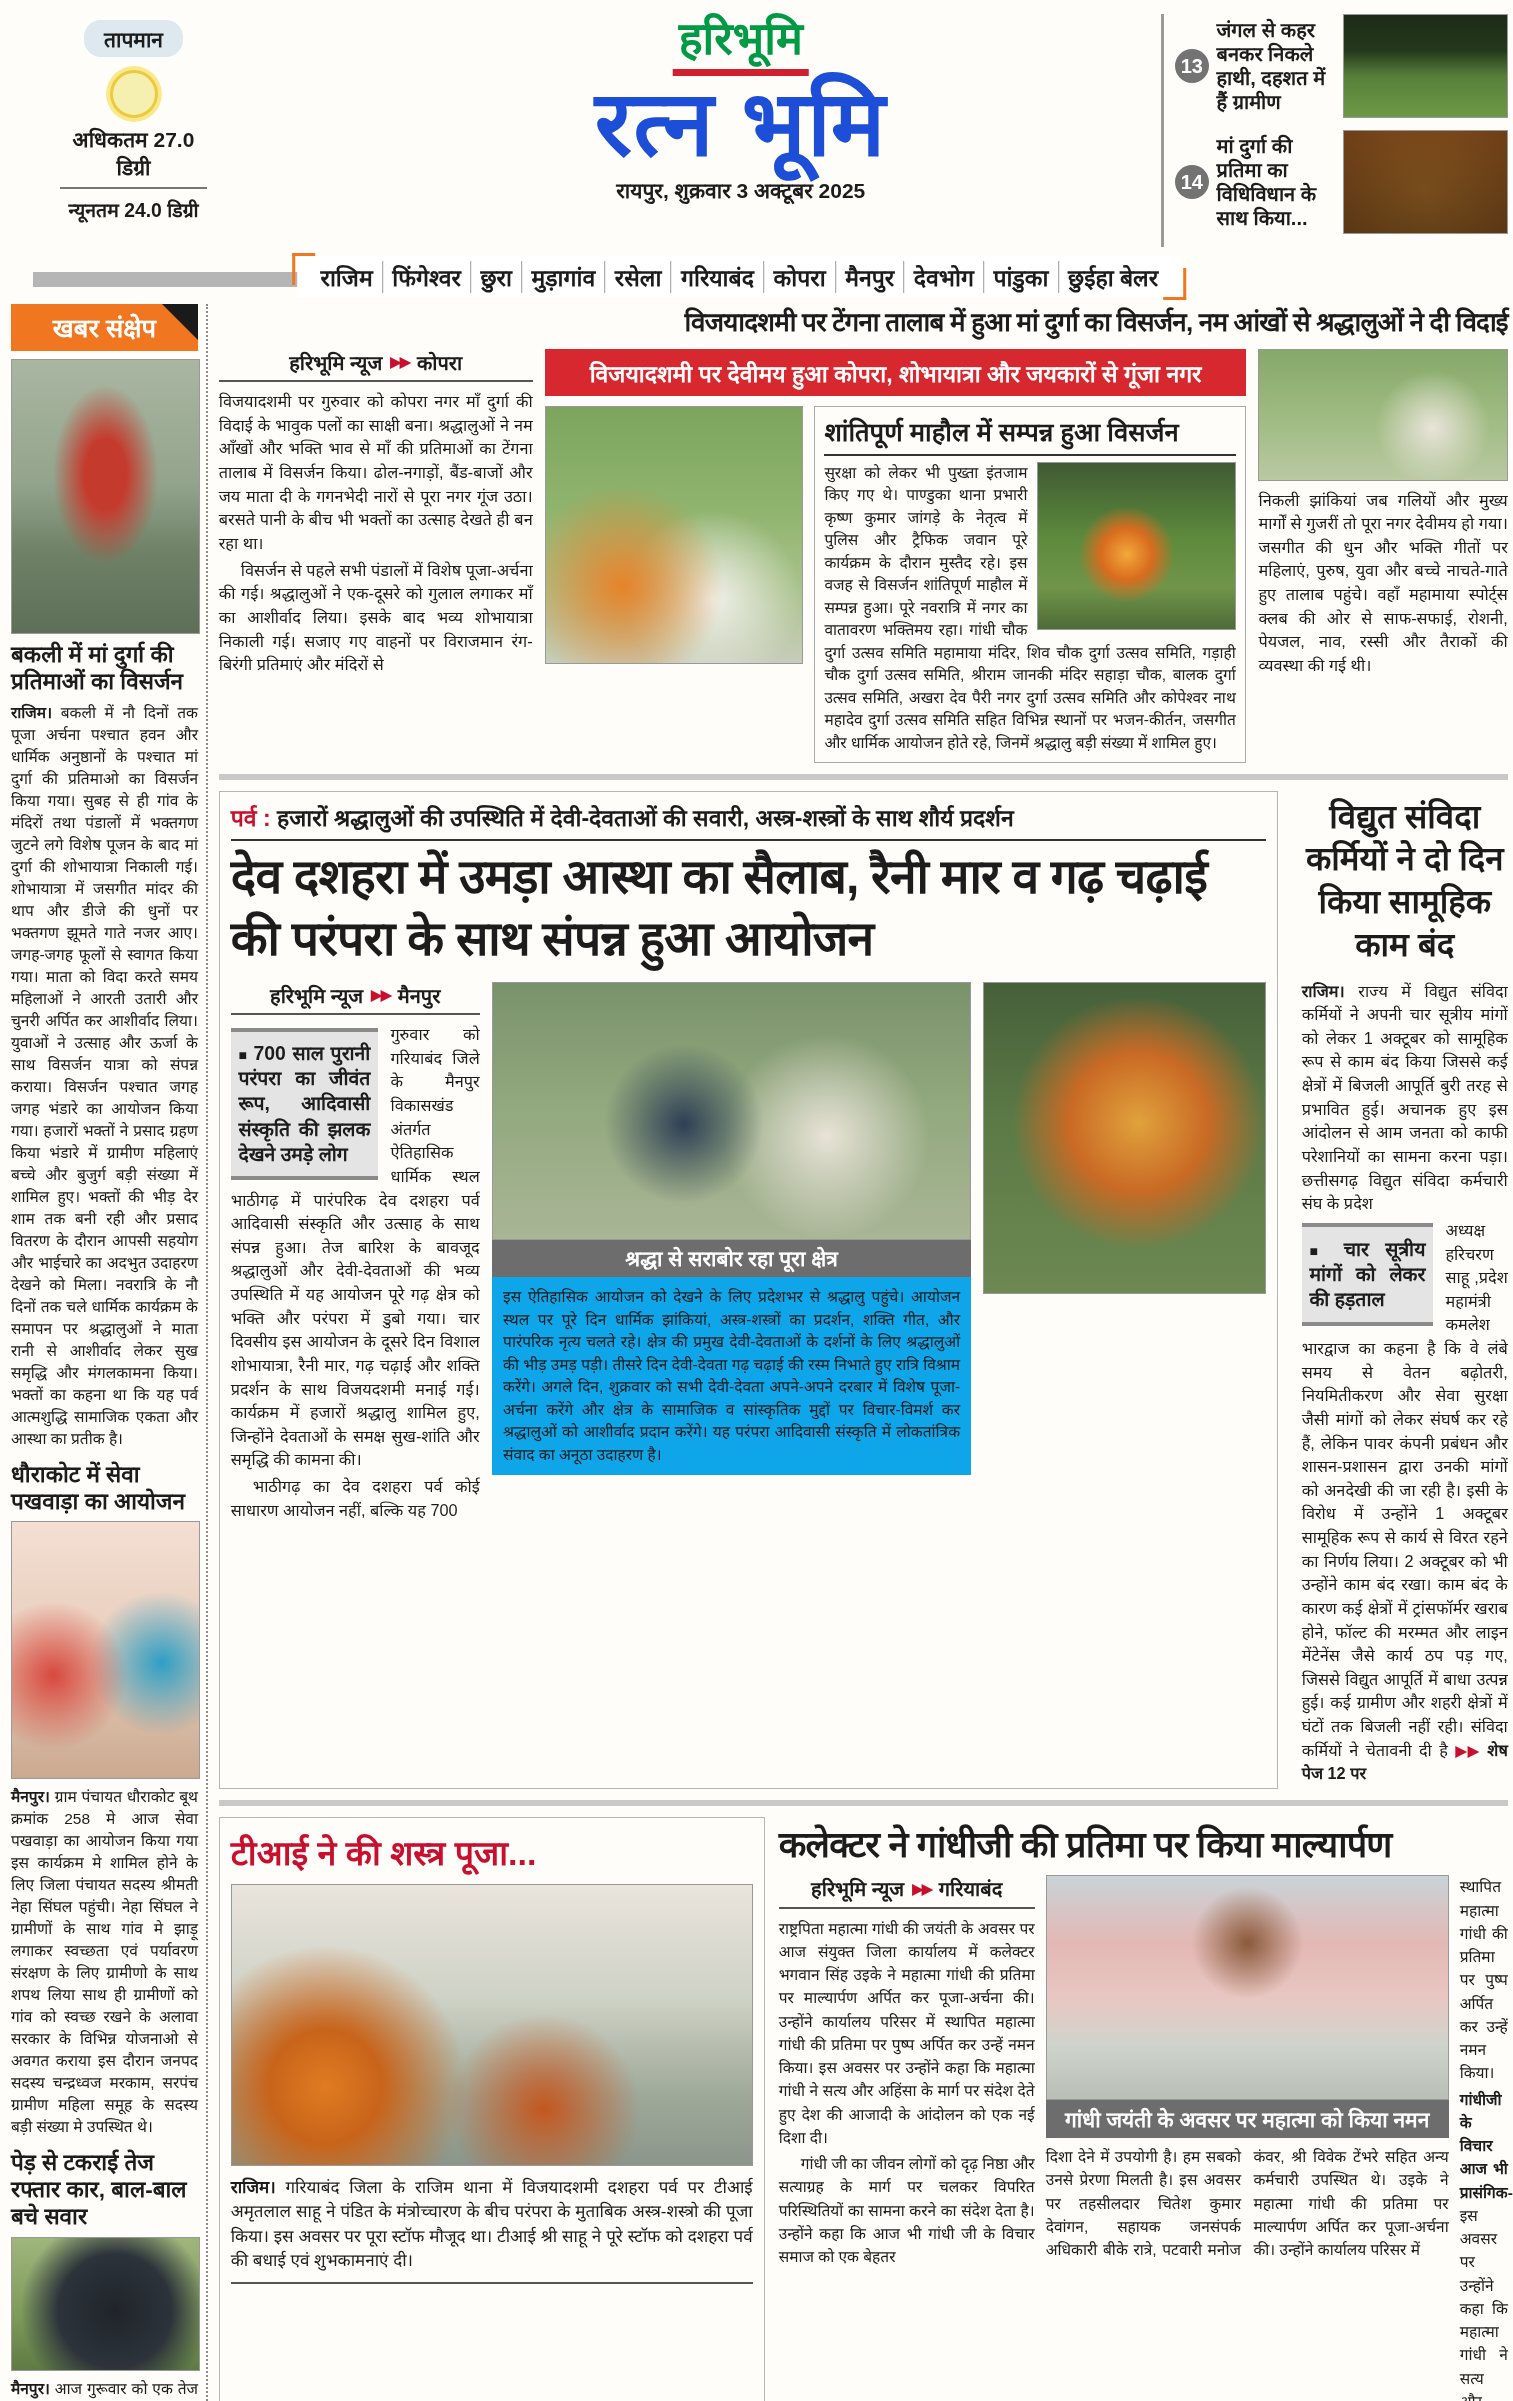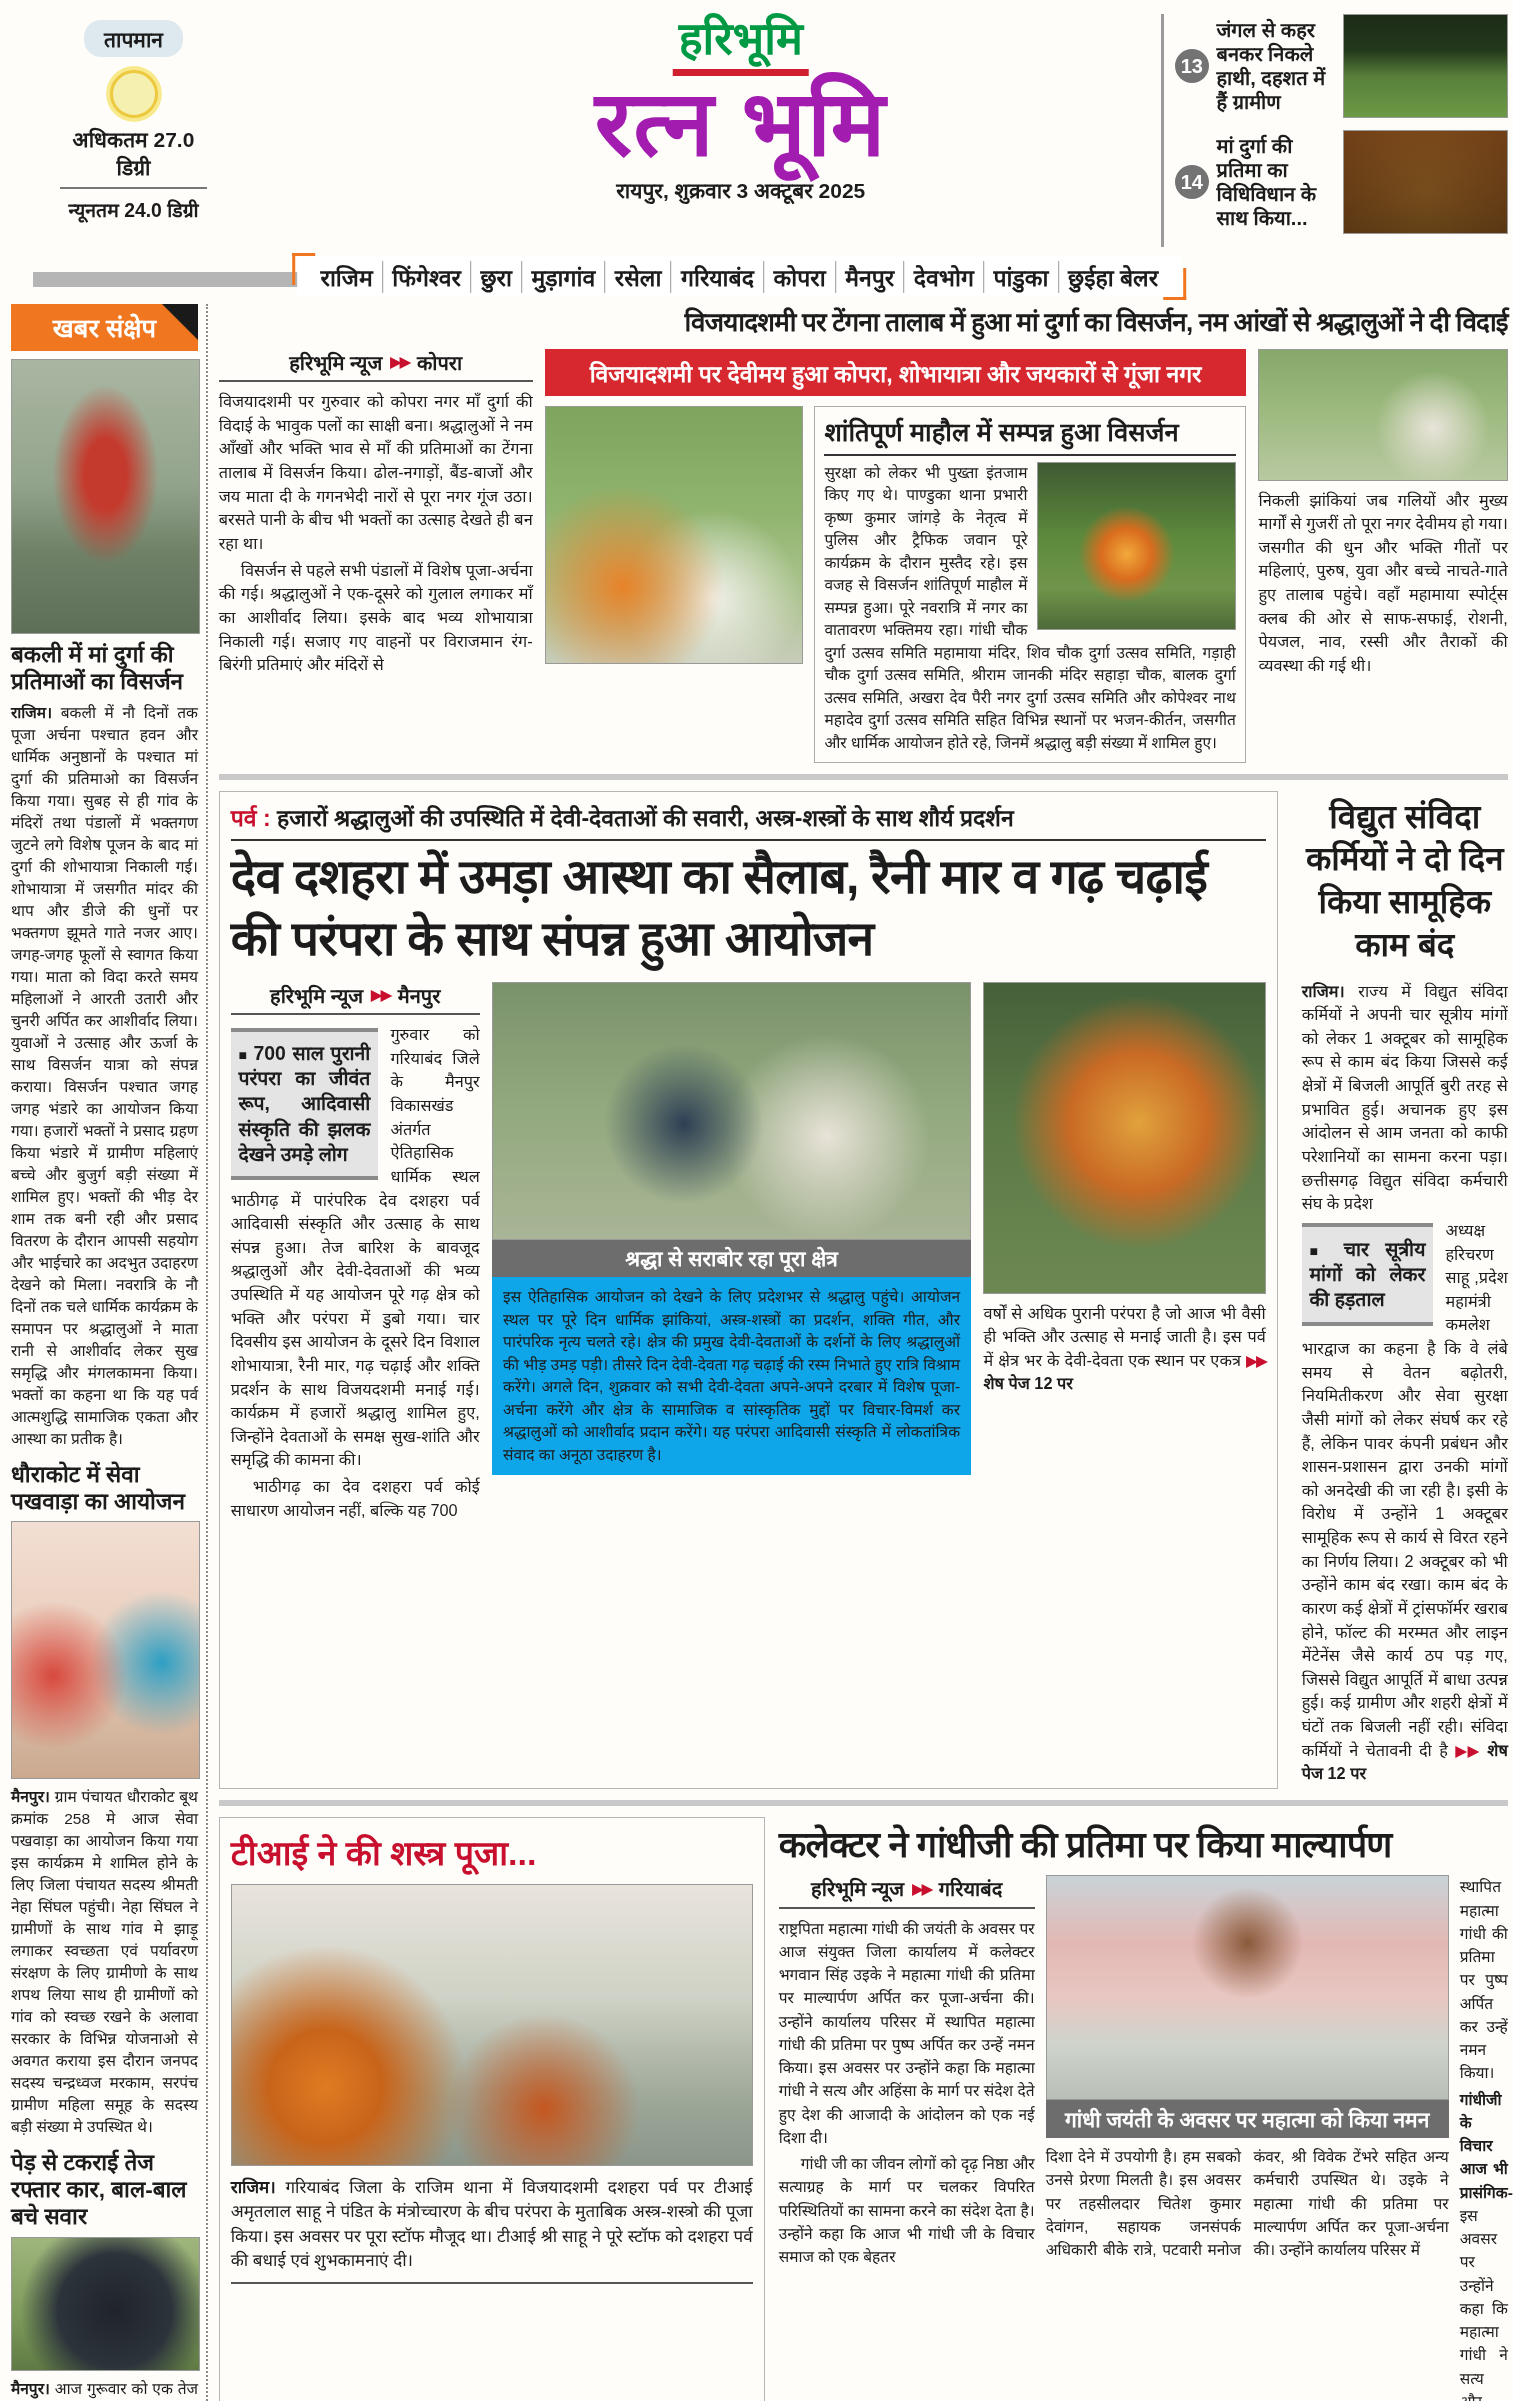--- a/index.html
+++ b/index.html
@@ -8,21 +8,21 @@
   
   .masthead{position:relative;height:256px;}
   .weather{position:absolute;left:60px;top:20px;width:147px;text-align:center;}
   .weather-pill{display:inline-block;background:#dde9ef;border-radius:17px;padding:4.6px 20px;font-weight:bold;font-size:21px;}
   .sun{width:42px;height:42px;margin:12.4px auto 7.7px;border-radius:50%;background:#f6f0b0;
        border:3.9px solid #ecc93f;box-shadow:0 0 0 3.9px #f8e98c;}
   .weather-max{font-weight:bold;font-size:21px;border-bottom:2.3px solid #777;padding-bottom:6.2px;margin-bottom:6.2px;}
   .weather-min{font-weight:bold;font-size:19.4px;}
   .logo-block{position:absolute;left:50%;top:6.2px;transform:translateX(-53%);text-align:center;width:542px;}
   .logo-top{display:inline-block;color:#009a44;font-size:45px;font-weight:800;border-bottom:7.7px solid #d01f2f;padding:0 6.2px 1.5px;}
-  .logo-main{color:#a21caf;font-size:91px;font-weight:800;line-height:1.05;letter-spacing:1.5px;}
+  .logo-main{color:#1d4ed8;font-size:91px;font-weight:800;line-height:1.05;letter-spacing:1.5px;}
   .dateline{font-size:21px;font-weight:bold;margin-top:4.6px;}
   .teasers{position:absolute;right:6.2px;top:14px;width:333px;}
   .teaser-sep{position:absolute;left:-14px;top:0;height:100%;border-left:3.1px solid #9a9a9a;}
   .teaser{display:flex;align-items:center;gap:7.7px;margin-bottom:12.4px;}
   .tz-num{flex:0 0 34px;height:34px;border-radius:50%;background:#737373;color:#fff;font-weight:bold;
           font-size:20px;display:flex;align-items:center;justify-content:center;}
   .tz-text{flex:1;font-weight:bold;font-size:20px;line-height:1.2;}
   .tz-img{flex:0 0 163px;height:102px;border:0.8px solid #999;}
   .img-elephants{background:linear-gradient(180deg,#1c2b17 0%,#24391c 35%,#577f3a 60%,#6d9a45 100%);}
   .img-durga-idol{background:linear-gradient(180deg,#9fb0a8 0%,#8fa39b 45%,#7d948c 100%),radial-gradient(circle at 50% 60%,#d97b2f,#b35a22);background-blend-mode:multiply;}
@@ -266,25 +266,20 @@
                 <p class="indent">भाठीगढ़ का देव दशहरा पर्व कोई साधारण आयोजन नहीं, बल्कि यह 700</p>
               </div>
             </div>
             <div class="f-colM">
               <div class="img-dev"></div>
               <div class="cap-bar">श्रद्धा से सराबोर रहा पूरा क्षेत्र</div>
               <div class="gray-box">इस ऐतिहासिक आयोजन को देखने के लिए प्रदेशभर से श्रद्धालु पहुंचे। आयोजन स्थल पर पूरे दिन धार्मिक झांकियां, अस्त्र-शस्त्रों का प्रदर्शन, शक्ति गीत, और पारंपरिक नृत्य चलते रहे। क्षेत्र की प्रमुख देवी-देवताओं के दर्शनों के लिए श्रद्धालुओं की भीड़ उमड़ पड़ी। तीसरे दिन देवी-देवता गढ़ चढ़ाई की रस्म निभाते हुए रात्रि विश्राम करेंगे। अगले दिन, शुक्रवार को सभी देवी-देवता अपने-अपने दरबार में विशेष पूजा-अर्चना करेंगे और क्षेत्र के सामाजिक व सांस्कृतिक मुद्दों पर विचार-विमर्श कर श्रद्धालुओं को आशीर्वाद प्रदान करेंगे। यह परंपरा आदिवासी संस्कृति में लोकतांत्रिक संवाद का अनूठा उदाहरण है।</div>
             </div>
             <div class="f-colR">
               <div class="img-dev2"></div>
-              <div class="body-text">
-                <span>वर्षों से अधिक पुरानी परंपरा है जो आज भी वैसी ही भक्ति और उत्साह से मनाई जाती है। इस पर्व में क्षेत्र भर के देवी-देवता एक स्थान पर एकत्र</span>
-                <span class="arrows"></span>
-                <span class="more">शेष पेज 12 पर</span>
-              </div>
             </div>
           </div>
         </div>
 
         <div class="rail">
           <div class="rail-headline">विद्युत संविदा कर्मियों ने दो दिन किया सामूहिक काम बंद</div>
           <div class="body-text">
             <p><b>राजिम।</b>
                <span>राज्य में विद्युत संविदा कर्मियों ने अपनी चार सूत्रीय मांगों को लेकर 1 अक्टूबर को सामूहिक रूप से काम बंद किया जिससे कई क्षेत्रों में बिजली आपूर्ति बुरी तरह से प्रभावित हुई। अचानक हुए इस आंदोलन से आम जनता को काफी परेशानियों का सामना करना पड़ा। छत्तीसगढ़ विद्युत संविदा कर्मचारी संघ के प्रदेश</span></p>
             <div class="pullquote">

